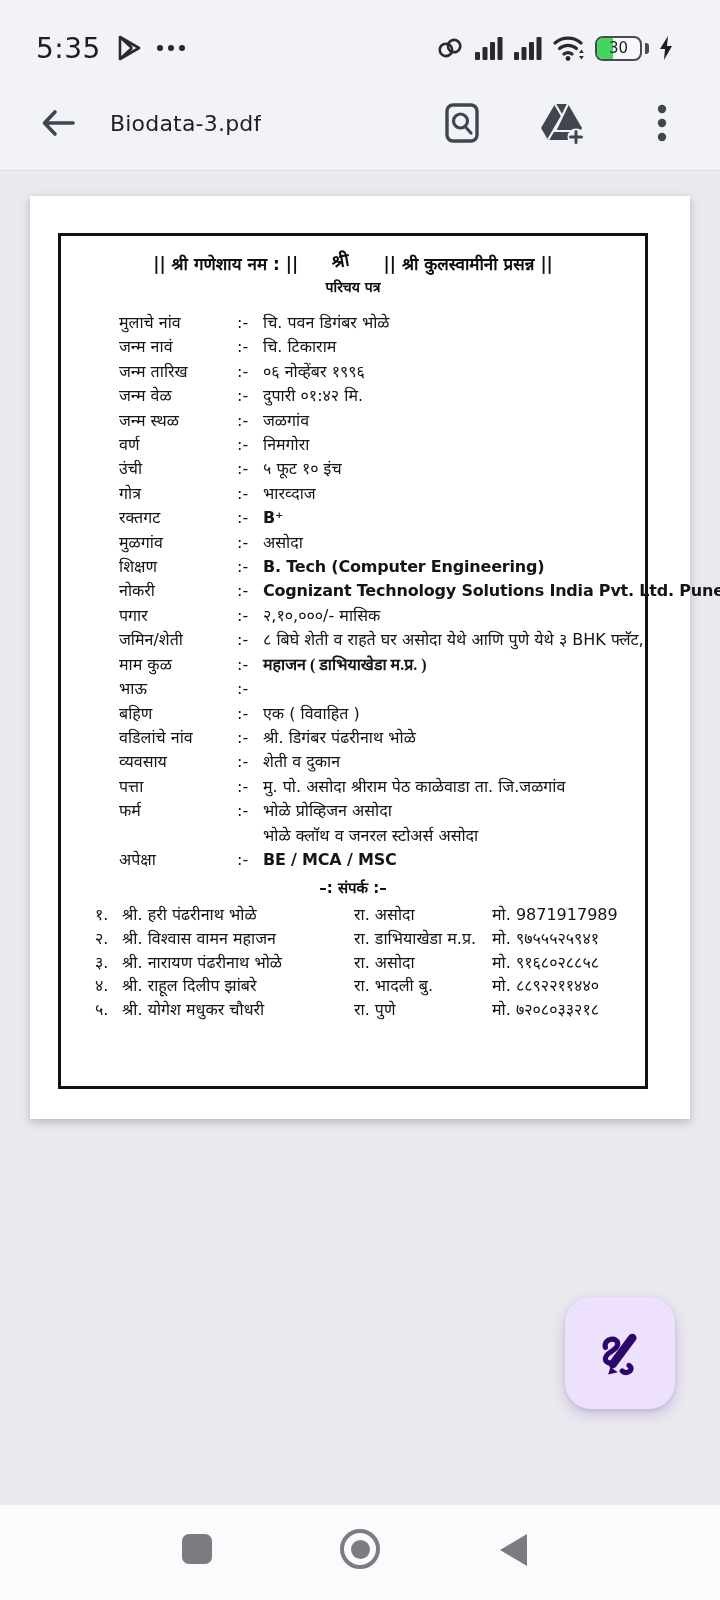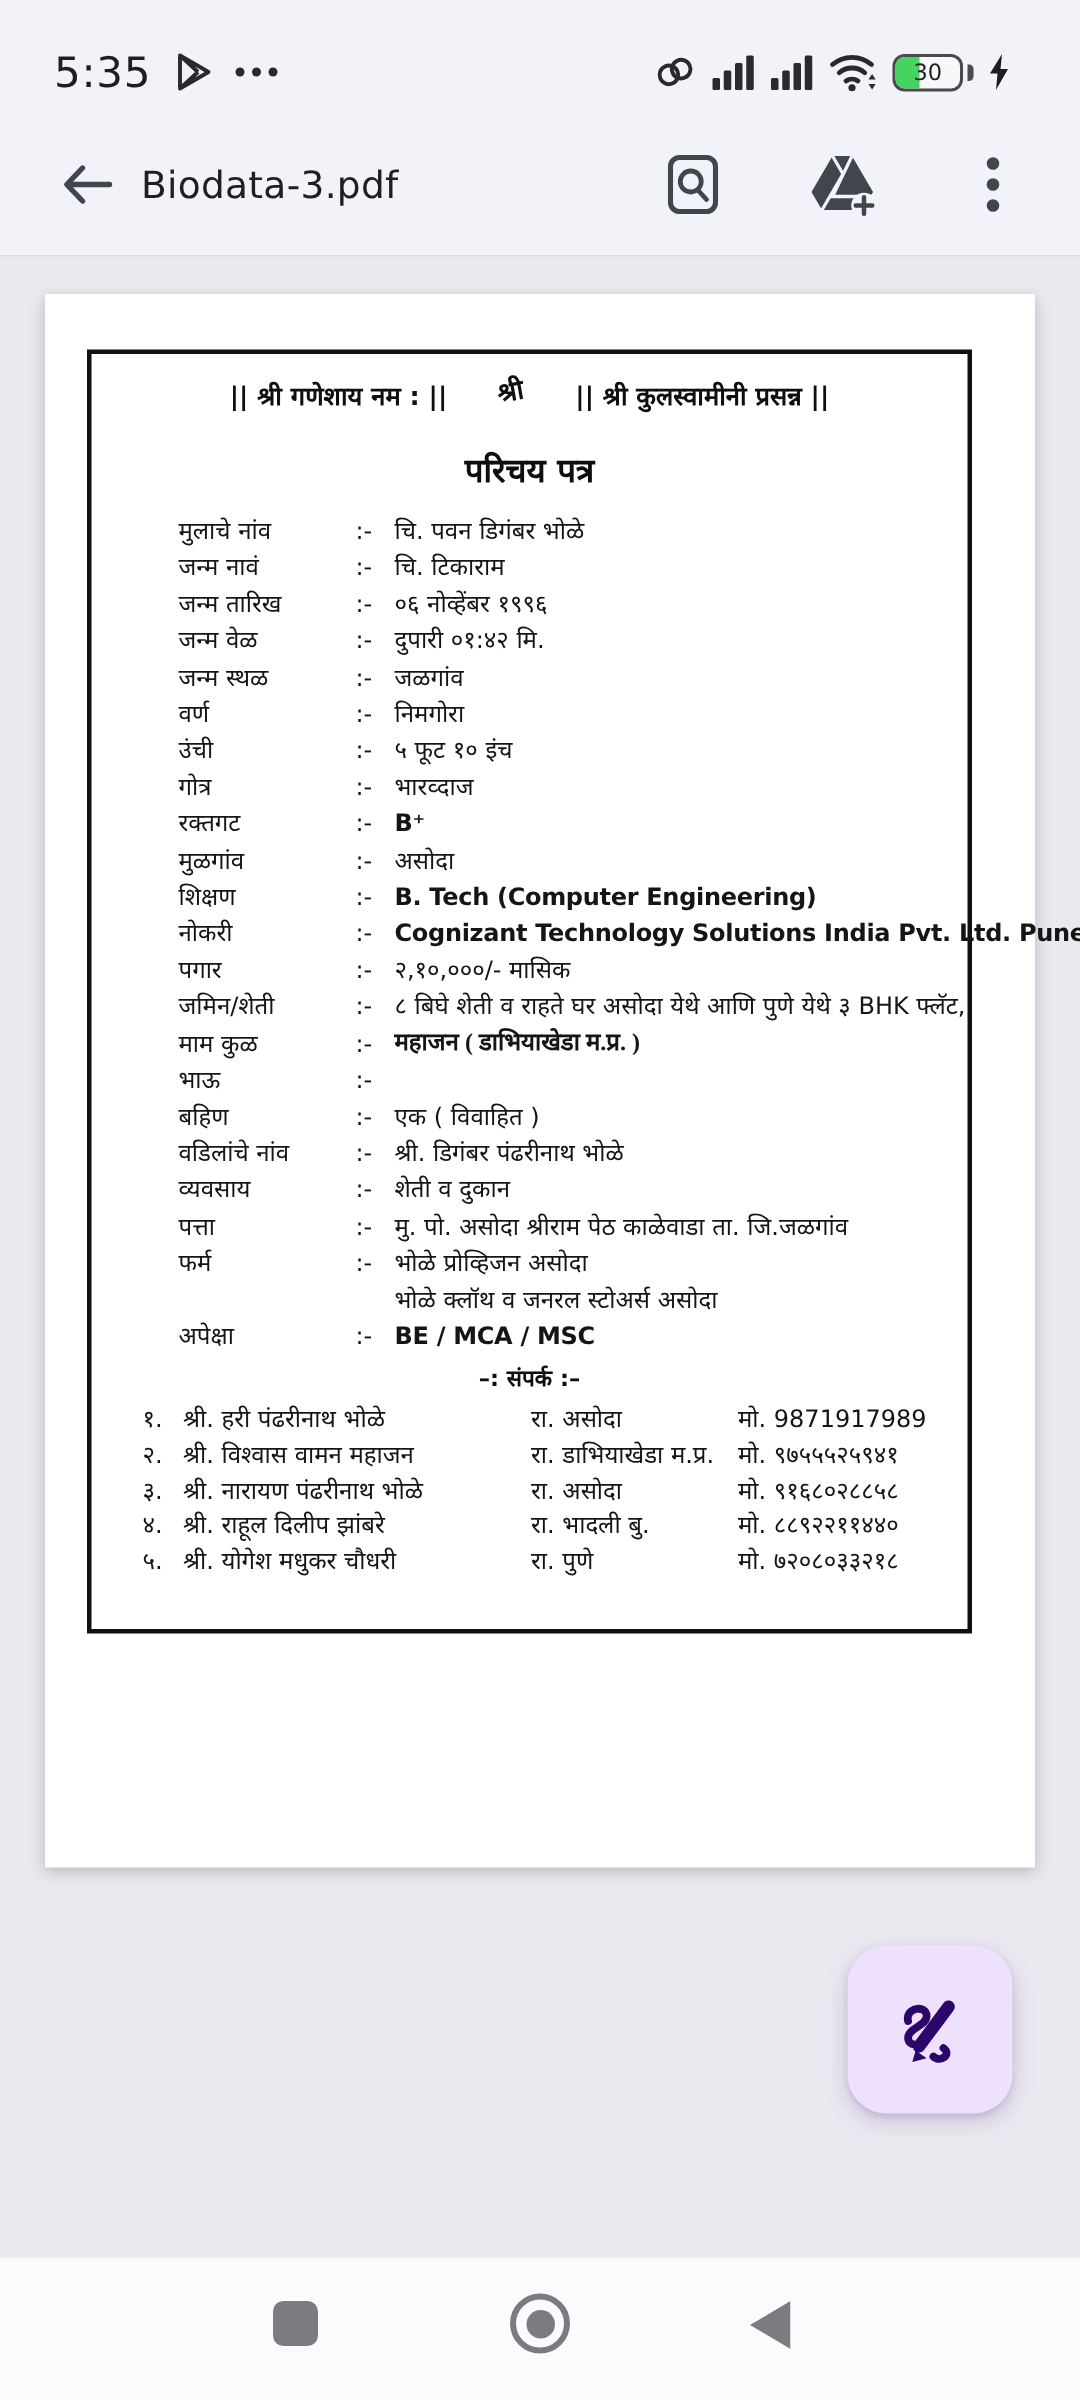--- a/index.html
+++ b/index.html
@@ -24,35 +24,35 @@
   .battery { position:relative; width:47px; height:25px; border:2.5px solid #4A4A4C;
              border-radius:8px; display:flex; align-items:center; justify-content:center;
              overflow:hidden; background:#F7F8FA; }
   .battery-fill { position:absolute; left:0; top:0; bottom:0; width:38%; background:#44D45F; }
   .battery-num { position:relative; font-size:15px; font-weight:400; color:#222; z-index:1; }
   .battery-nub { width:4px; height:11px; background:#4A4A4C; border-radius:0 3px 3px 0; margin-left:-6px; }
 
   .app-bar { position:absolute; top:76px; left:0; right:0; height:94px;
              display:flex; align-items:center; padding:0 34px 0 34px; }
   .back-btn { width:48px; height:48px; display:flex; align-items:center; justify-content:center; }
-  .app-title { margin-left:12px; font-size:25px; color:#1F1F1F; letter-spacing:.2px;
+  .app-title { margin-left:28px; font-size:22px; color:#1F1F1F; letter-spacing:.2px;
                white-space:nowrap; overflow:hidden; max-width:320px; }
   .appbar-actions { margin-left:auto; display:flex; align-items:center; gap:52px; }
   .icon-btn { display:flex; align-items:center; justify-content:center; width:48px; height:48px; }
 
   
-  .page { position:absolute; left:30px; top:196px; width:660px; height:1049px;
+  .page { position:absolute; left:30px; top:196px; width:660px; height:923px;
           background:#FFFFFF; box-shadow:0 3px 9px rgba(50,50,70,0.28); }
   .docbox { position:absolute; left:28px; top:37px; width:590px; height:856px;
             border:3px solid #111111; padding:15px 16px 0 58px; }
   .center-full { margin-left:-58px; margin-right:-16px; }
   .salutations { display:flex; justify-content:center; align-items:flex-end; gap:34px;
                  font-weight:700; font-size:17px; color:#0f0f0f; white-space:nowrap; }
   .shree-symbol { font-size:18px; font-weight:700; transform:rotate(-10deg) translateY(-3px); }
-  .doc-title { text-align:center; font-size:22px; font-weight:700; color:#0e0e0e; margin-top:22px; }
+  .doc-title { text-align:center; font-size:14px; font-weight:700; color:#0e0e0e; margin-top:2px; }
 
   .rows { margin-top:15px; font-size:16px; line-height:24.4px; }
   .row { display:flex; white-space:nowrap;align-items:center; }
   .row .label { width:118px; flex:none; }
   .row .sep { width:26px; flex:none; }
   .row .value { flex:1; }
   .value.latin { font-weight:600; letter-spacing:-0.2px; }
   .value.bold { font-weight:700;font-family:Liberation Serif, serif; }
 
   .contact-heading { text-align:center; font-weight:700; font-size:15px; color:#0e0e0e; margin-top:5px; }

